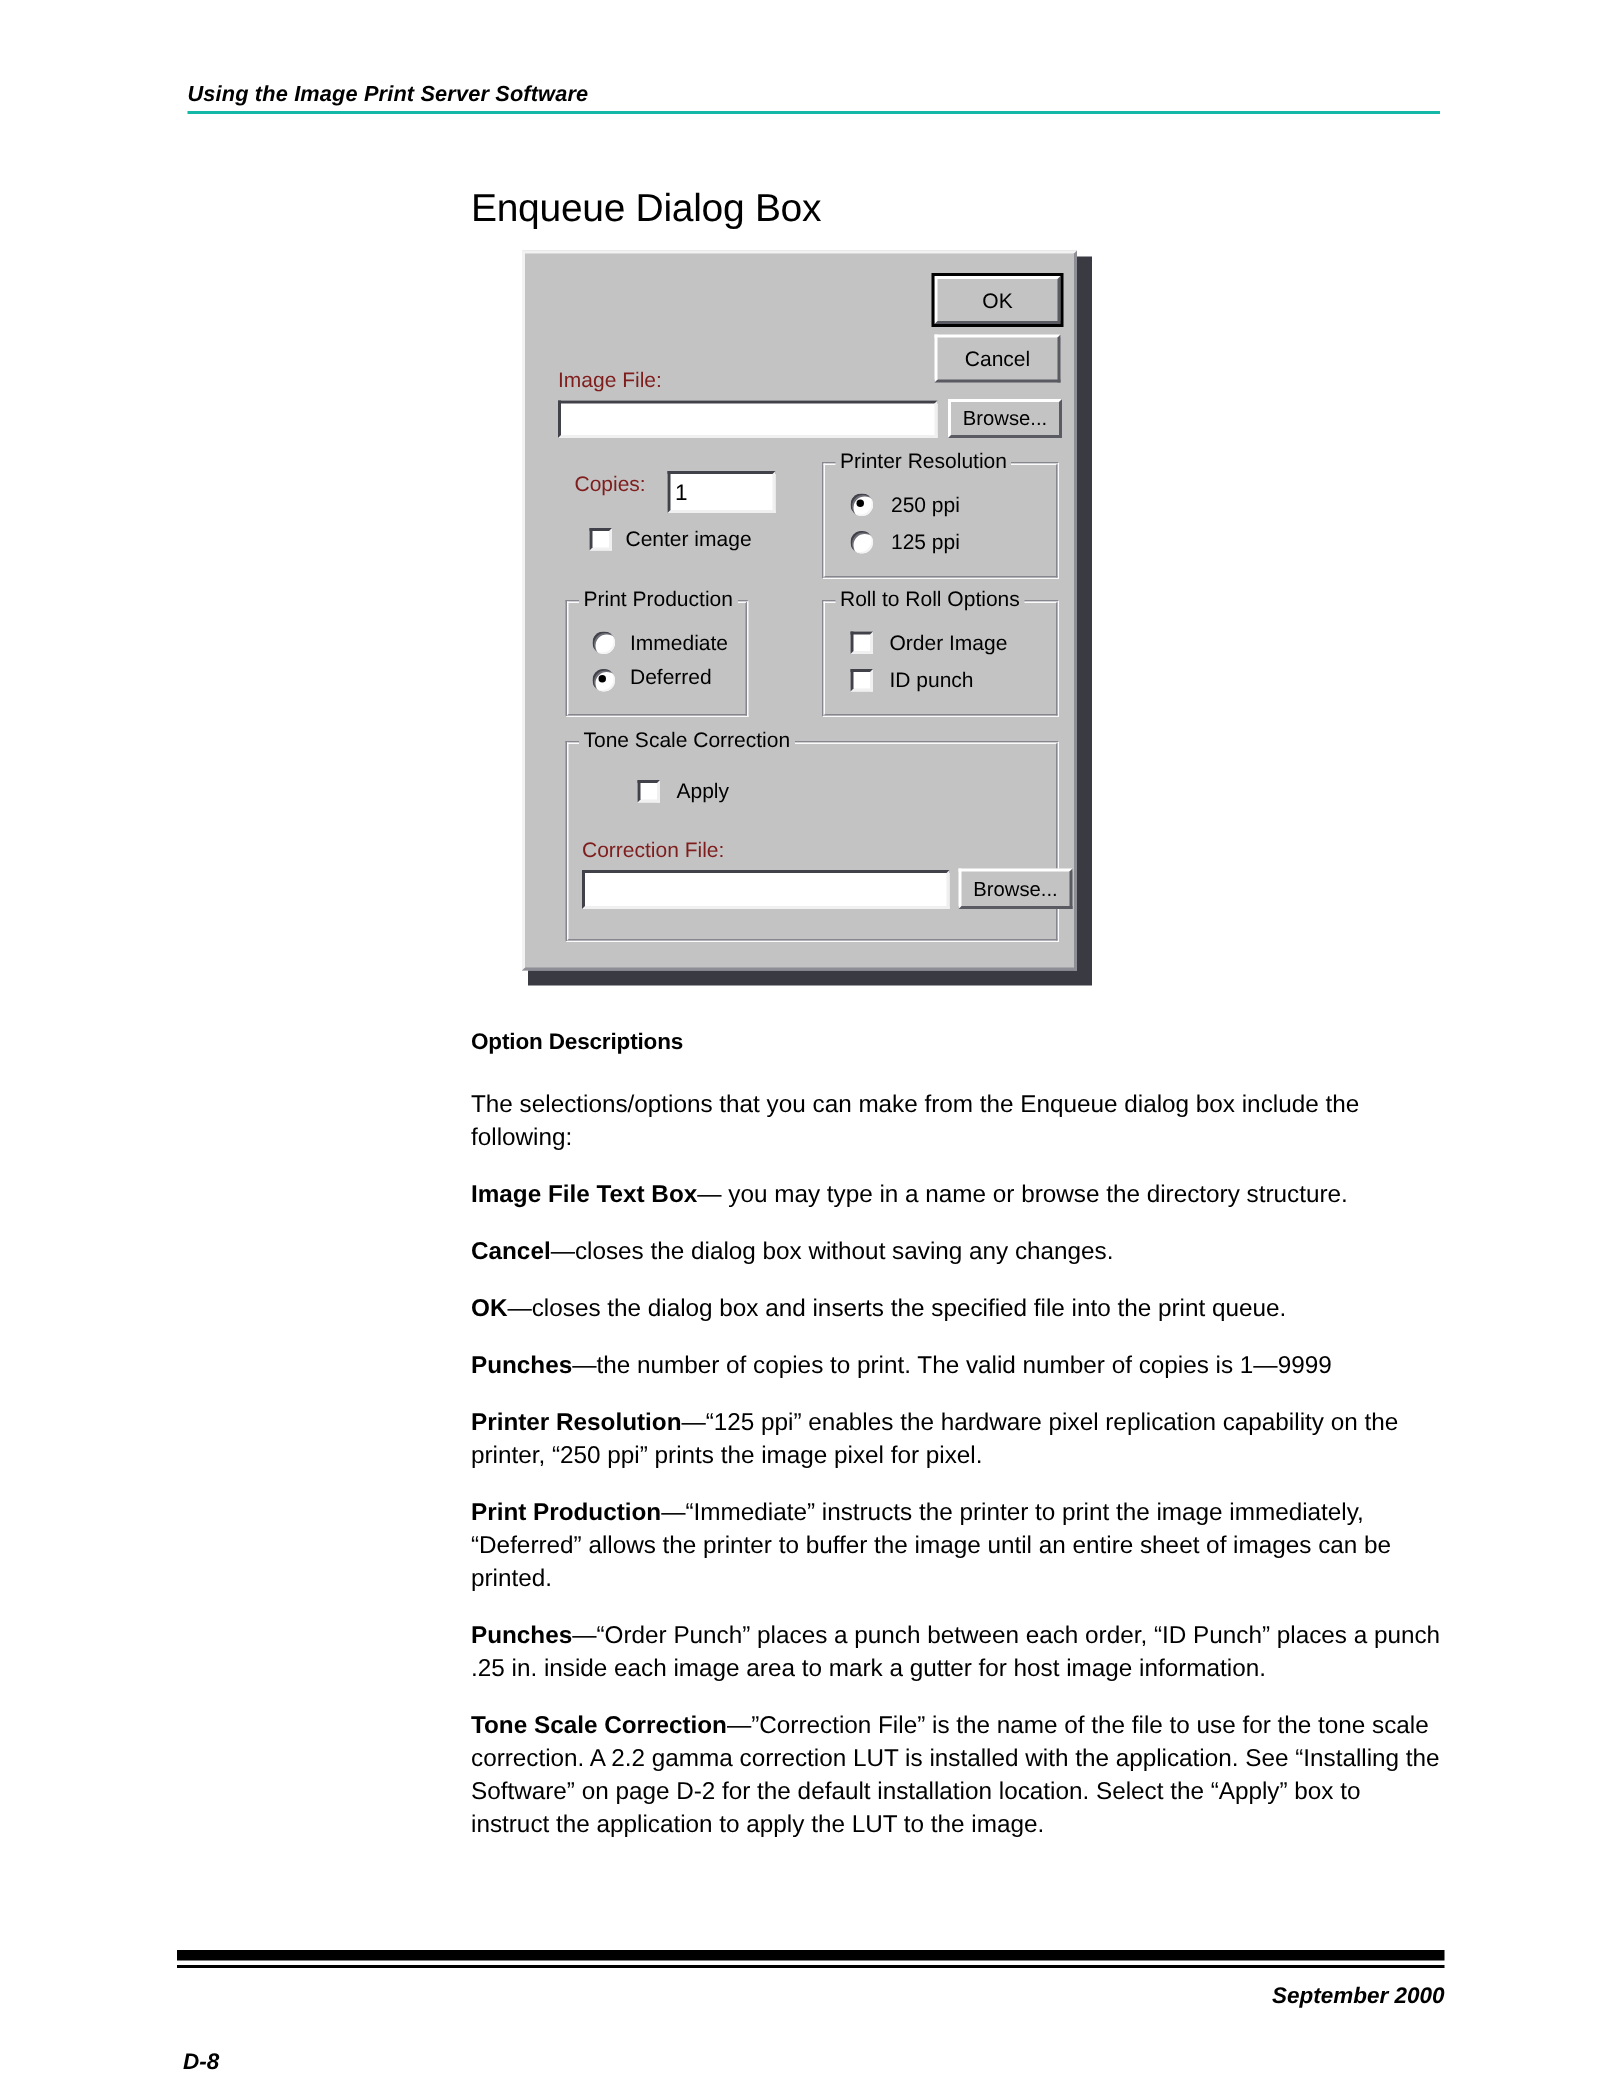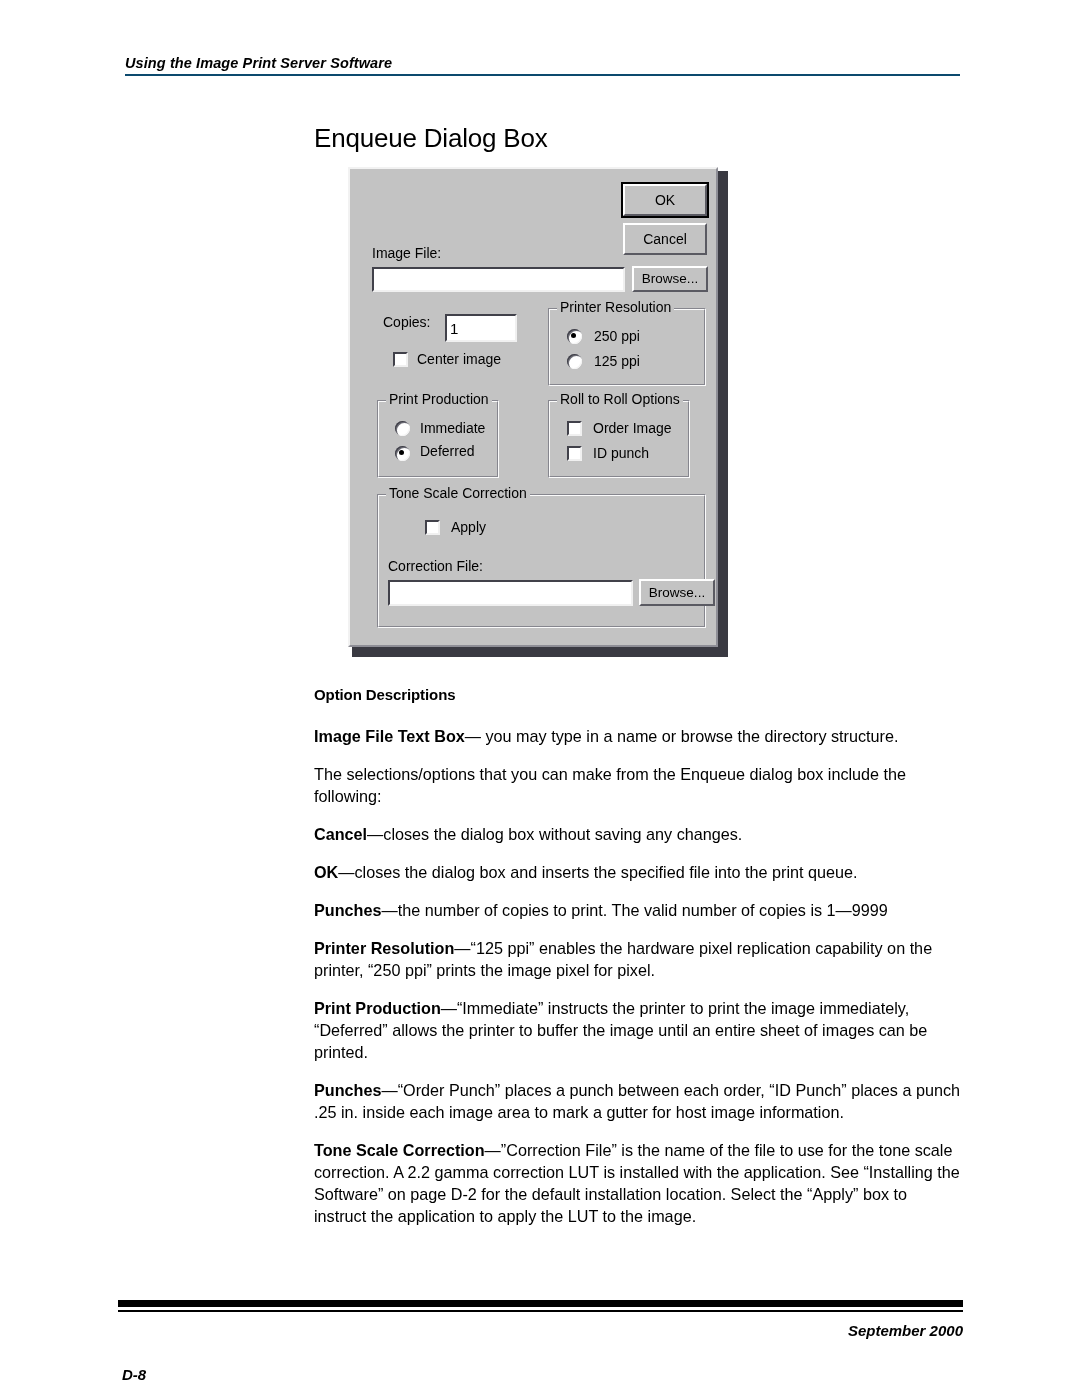--- a/index.html
+++ b/index.html
@@ -15,21 +15,21 @@
     color: #000000;
     overflow: hidden;
   }
 
   
   #running-header {
     position: absolute;
     left: 125px;
     top: 55px;
     width: 835px;
-    border-bottom: 2px solid #0c4a6e;
+    border-bottom: 2px solid #14b8a6;
     padding-bottom: 3px;
   }
   #running-header .hdr-text {
     font-style: italic;
     font-weight: bold;
     font-size: 14.5px;
     letter-spacing: 0.1px;
     white-space: nowrap;
   }
 
@@ -120,21 +120,21 @@
     padding: 0 3px;
     display: flex;
     align-items: center;
     color: #000;
   }
 
   .dlg-label {
     position: absolute;
     font-size: 14px;
     white-space: nowrap;
-    color: #000000;
+    color: #7f1d1d;
   }
 
   
   .w-group {
     position: absolute;
     box-sizing: border-box;
     border-top: 1px solid #86868e;
     border-left: 1px solid #86868e;
     border-right: 1px solid #fbfbfb;
     border-bottom: 1px solid #fbfbfb;
@@ -296,21 +296,21 @@
 
       <div class="w-group" style="left:22px; top:226px; width:122px; height:78px;">
         <div class="grp-inner"></div>
         <div class="grp-title">Print Production</div>
         <div class="w-radio" style="left:17px; top:20px;"></div>
         <div class="ctrl-label" style="left:42px; top:19px;">Immediate</div>
         <div class="w-radio checked" style="left:17px; top:45px;"></div>
         <div class="ctrl-label" style="left:42px; top:42px;">Deferred</div>
       </div>
 
-      <div class="w-group" style="left:193px; top:226px; width:142px; height:78px;">
+      <div class="w-group" style="left:193px; top:226px; width:158px; height:78px;">
         <div class="grp-inner"></div>
         <div class="grp-title">Roll to Roll Options</div>
         <div class="w-check" style="left:18px; top:20px;"></div>
         <div class="ctrl-label" style="left:44px; top:19px;">Order Image</div>
         <div class="w-check" style="left:18px; top:45px;"></div>
         <div class="ctrl-label" style="left:44px; top:44px;">ID punch</div>
       </div>
 
       <div class="w-group" style="left:22px; top:320px; width:329px; height:134px;">
         <div class="grp-inner"></div>
@@ -326,23 +326,23 @@
         <div class="w-btn" style="left:261px; top:84px; width:76px; height:27px; font-size:13.5px;">Browse...</div>
       </div>
 
     </div>
   </div>
 </div>
 
 <div id="body-copy">
   <h2 id="sub-heading">Option Descriptions</h2>
 
+  <p class="para">The selections/options that you can make from the Enqueue dialog box include the following:</p>
+
   <p class="para"><b>Image File Text Box</b><span>— </span><span>you may type in a name or browse the directory structure.</span></p>
-
-  <p class="para">The selections/options that you can make from the Enqueue dialog box include the following:</p>
 
   <p class="para"><b>Cancel</b><span>—</span><span>closes the dialog box without saving any changes.</span></p>
 
   <p class="para"><b>OK</b><span>—</span><span>closes the dialog box and inserts the specified file into the print queue.</span></p>
 
   <p class="para"><b>Punches</b><span>—</span><span>the number of copies to print. The valid number of copies is 1—9999</span></p>
 
   <p class="para"><b>Printer Resolution</b><span>—</span><span>“125 ppi” enables the hardware pixel replication capability on the printer, “250 ppi” prints the image pixel for pixel.</span></p>
 
   <p class="para"><b>Print Production</b><span>—</span><span>“Immediate” instructs the printer to print the image immediately, “Deferred” allows the printer to buffer the image until an entire sheet of images can be printed.</span></p>

